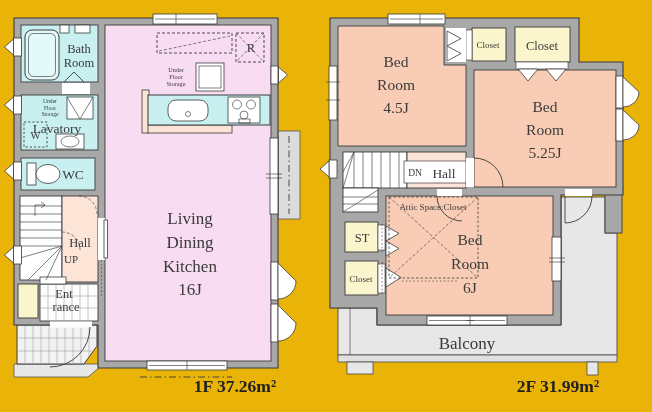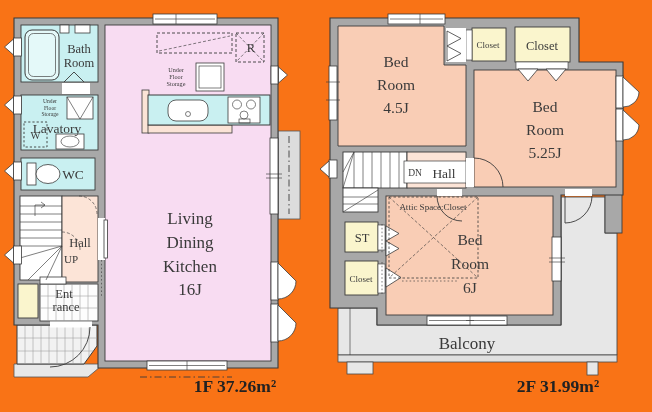--- a/index.html
+++ b/index.html
@@ -1,16 +1,16 @@
 <!DOCTYPE html>
 <html><head>
 <meta charset="utf-8">
 <style>
   html,body{margin:0;padding:0;background:#ffffff;}
-  #stage{position:relative;width:652px;height:412px;background:#f97316;overflow:hidden;}
+  #stage{position:relative;width:652px;height:412px;background:#eab308;overflow:hidden;}
   svg{position:absolute;left:0;top:0;}
   text{font-family:"Liberation Serif","DejaVu Serif",serif;fill:#3a3a3a;}
   .mid{text-anchor:middle;}
   .f5{font-size:5.6px;}
   .f6{font-size:6.2px;}
   .f9{font-size:9px;}
   .f95{font-size:9.5px;}
   .f10{font-size:10.5px;}
   .f11{font-size:11px;}
   .f12{font-size:12.5px;}

